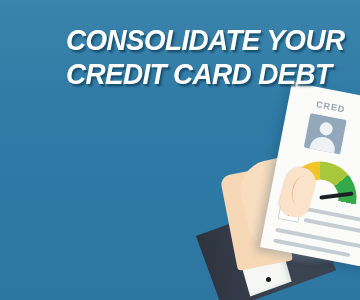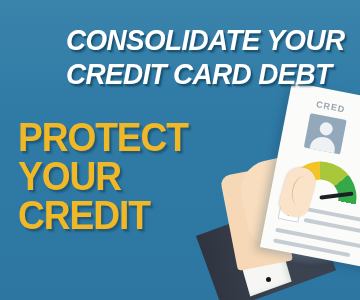--- a/index.html
+++ b/index.html
@@ -372,19 +372,14 @@
     <div class="thumb"></div>
     <div class="finger-crease"></div>
     <div class="doc-glow"></div>
   </div>
 
   <div class="headline">
     <span class="hl-line">CONSOLIDATE YOUR</span>
     <span class="hl-line">CREDIT CARD DEBT</span>
   </div>
 
-  <div class="subline">
-    <span class="sl-line">PROTECT</span>
-    <span class="sl-line">YOUR</span>
-    <span class="sl-line">CREDIT</span>
-  </div>
 
 </div>
 
 </body></html>

